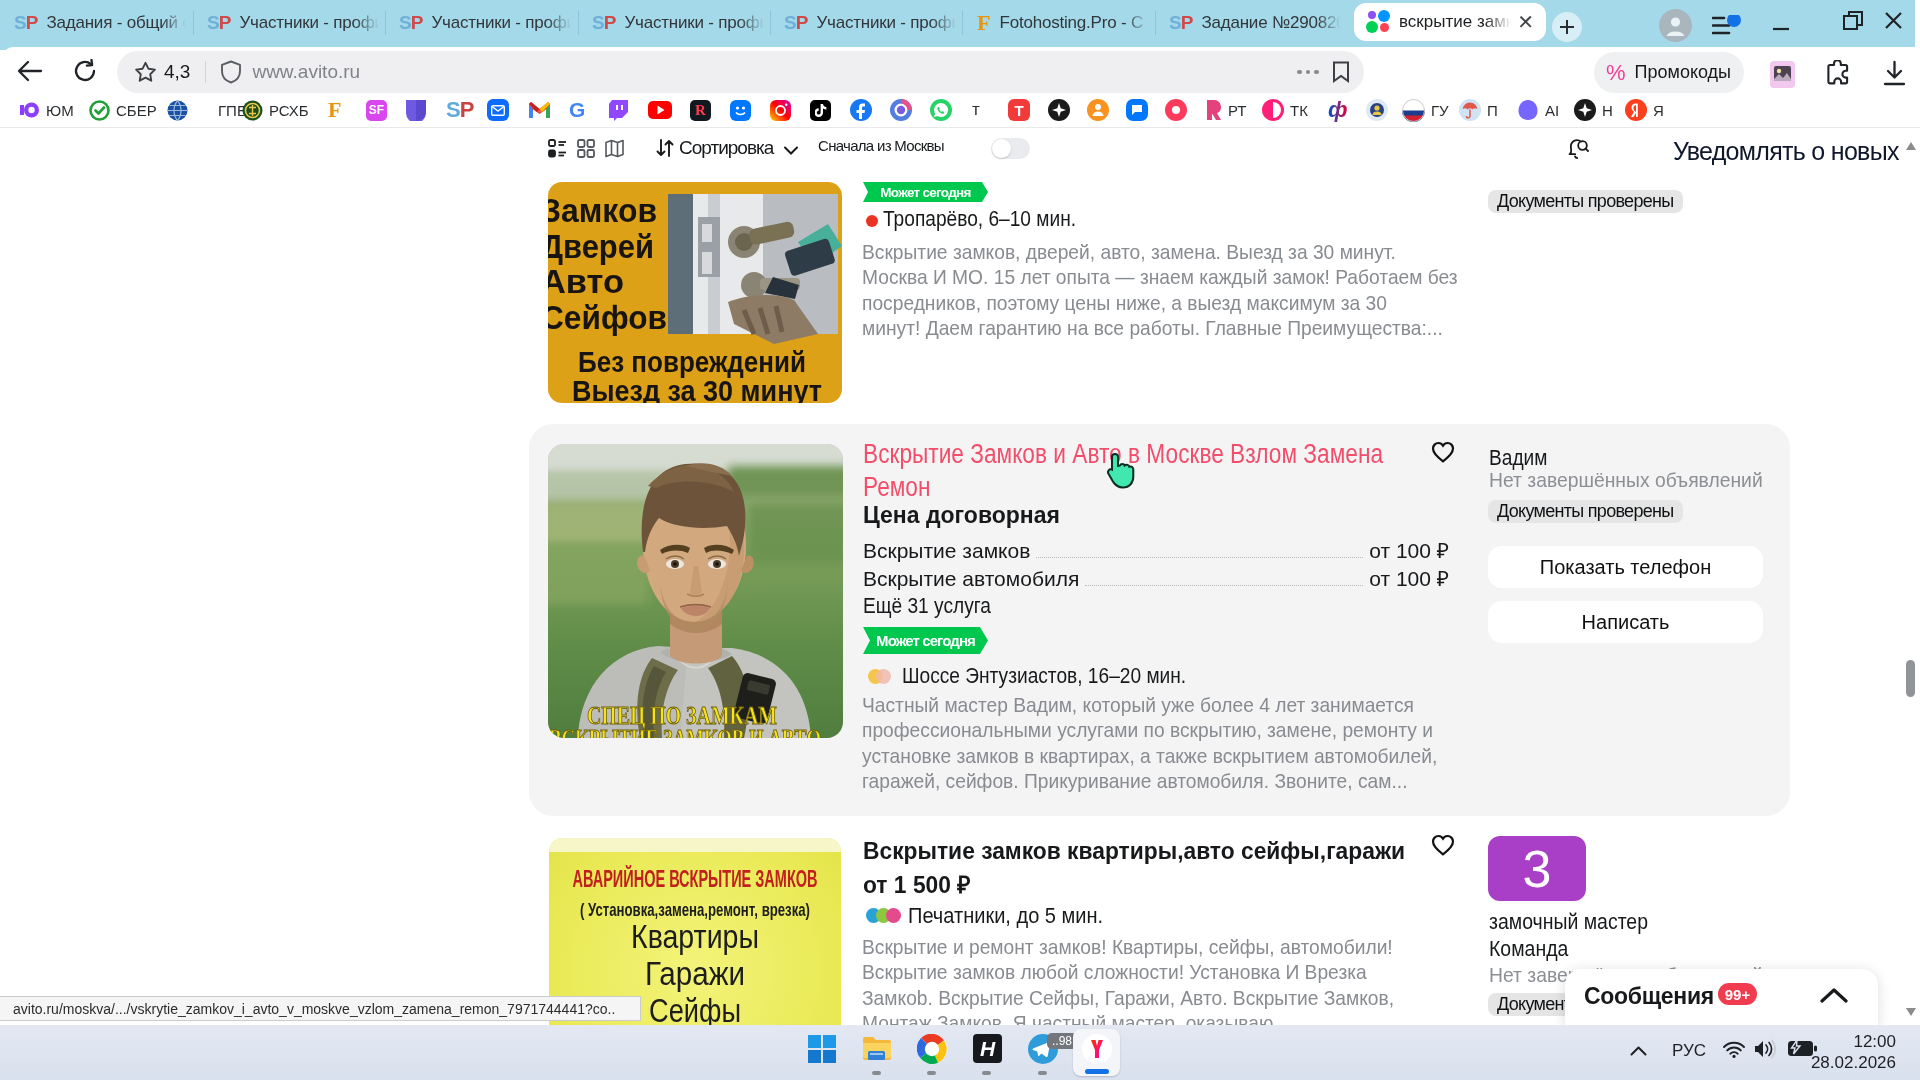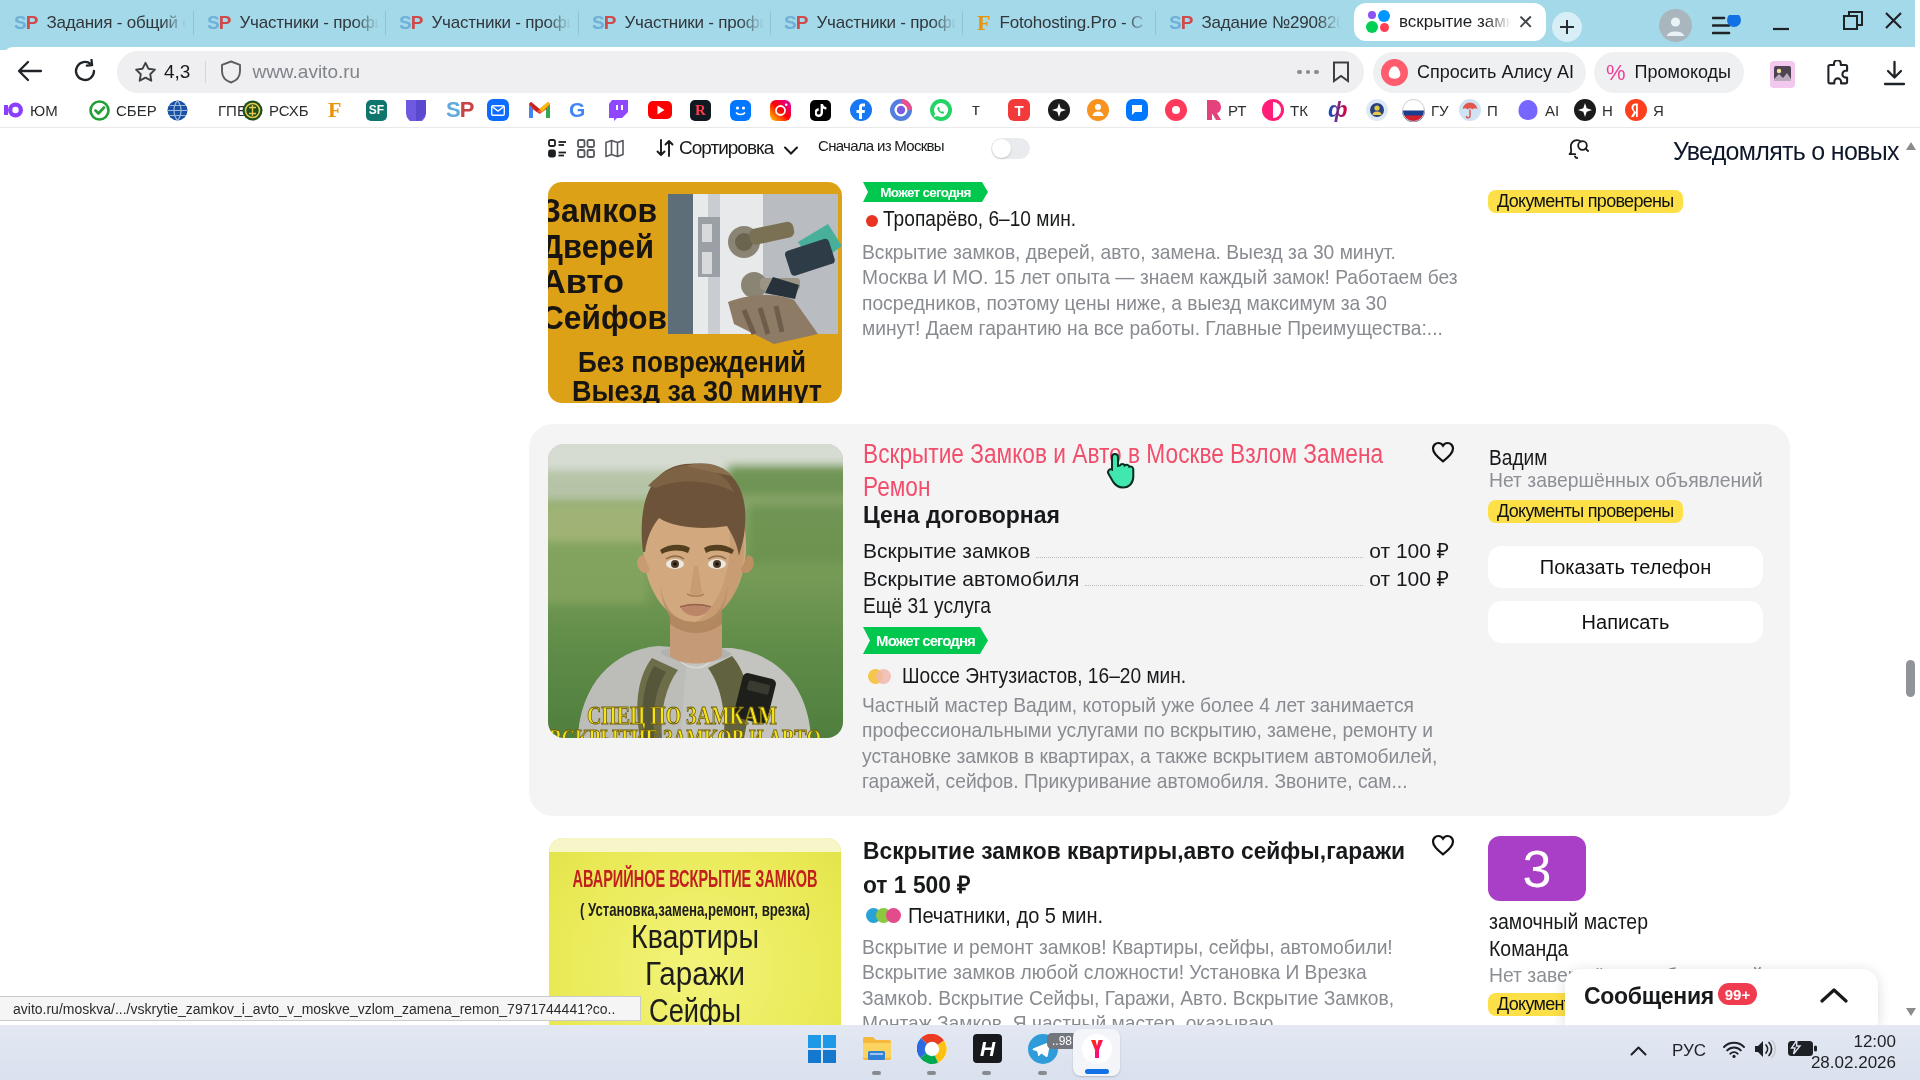--- a/index.html
+++ b/index.html
@@ -43,21 +43,21 @@
 .row22{position:absolute;font-size:22px;color:#17191b;transform:scaleX(.87);transform-origin:left top;white-space:nowrap;}
 .desc{position:absolute;font-size:21px;line-height:25.4px;color:#888b90;transform:scaleX(.915);transform-origin:left top;white-space:nowrap;}
 .t-pink{position:absolute;font-size:27px;line-height:33px;color:#f14e6b;transform:scaleX(.84);transform-origin:left top;white-space:nowrap;}
 
 
 #card2{position:absolute;left:529px;top:295px;width:1261px;height:392px;background:#f4f4f5;border-radius:24px;}
 
 
 .wbtn{position:absolute;left:959px;width:275px;height:42px;background:#fff;border-radius:14px;display:flex;align-items:center;justify-content:center;font-size:20px;color:#111;}
 
-.badge-blue{background:#fde047;border-radius:8px;font-size:18px;letter-spacing:-.7px;color:#0f1214;display:inline-flex;align-items:center;padding:0 9px;height:23px;}
+.badge-blue{background:#e5e5e5;border-radius:8px;font-size:18px;letter-spacing:-.7px;color:#0f1214;display:inline-flex;align-items:center;padding:0 9px;height:23px;}
 .badge-green{position:absolute;background:#00c84e;color:#fff;display:flex;align-items:center;justify-content:center;}
 
 
 #taskbar{position:absolute;left:0;top:1025px;width:1920px;height:55px;background:linear-gradient(180deg,#e3e8f2,#d9e1ee);}
 
 
 #tooltip{position:absolute;left:0;top:996px;width:641px;height:25px;background:#f5f5f5;border:1px solid #cbcbcb;border-left:none;font-size:14px;color:#2c2c2c;display:flex;align-items:center;padding-left:13px;white-space:nowrap;overflow:hidden;}
 
 
 #msgs{position:absolute;left:1565px;top:969px;width:313px;height:57px;background:#fff;border-radius:16px 16px 0 0;box-shadow:0 2px 14px rgba(0,0,0,.14);}
@@ -158,47 +158,40 @@
       <span style="margin-left:10px;font-size:19px;color:#80848a;">www.avito.ru</span>
       <span style="position:absolute;left:1180px;display:flex;gap:4px;">
         <i style="width:4.5px;height:4.5px;border-radius:50%;background:#88898d;"></i>
           <i style="width:4.5px;height:4.5px;border-radius:50%;background:#88898d;"></i>
           <i style="width:4.5px;height:4.5px;border-radius:50%;background:#88898d;"></i>
       </span>
       <svg style="position:absolute;left:1215px;top:10px;" width="18" height="22" viewBox="0 0 18 22">
           <path d="M2 1.5h14V20l-7-5-7 5z" fill="none" stroke="#3c4044" stroke-width="2"></path>
         </svg>
     </div>
-    <div id="alicebtn" style="left:1370px;width:213px;">
-      <svg style="margin-left:8px;" width="27" height="27" viewBox="0 0 27 27">
-          <circle cx="13.5" cy="13.5" r="13.5" fill="#ff5c6e"></circle>
-          <path d="M13.5 7.2c2.6 0 4.8 2.9 5.6 6.1.8 3.2-.4 6.5-5.6 6.5s-6.4-3.3-5.6-6.5c.8-3.2 3-6.1 5.6-6.1z" fill="#fff"></path>
-        </svg>
-      <span style="margin-left:9px;">Спросить Алису AI</span>
-    </div>
     <div id="promobtn" style="left:1591px;width:150px;">
       <span style="margin-left:12px;color:#f23d97;font-size:22px;font-weight:400;">%</span>
       <span style="margin-left:9px;">Промокоды</span>
     </div>
     <svg class="abs" style="left:1766px;top:14px;" width="27" height="27" viewBox="0 0 27 27">
         <rect x="1" y="0" width="25" height="27" rx="4" fill="#f3c8ef"></rect>
         <rect x="5" y="5" width="17" height="15" rx="2" fill="#4e4352"></rect>
         <circle cx="10" cy="10" r="2.2" fill="#f3e5a0"></circle>
         <path d="M5 18l5-5 4 4 4-5 4 6v2H5z" fill="#bba9be"></path>
       </svg>
     <svg class="abs" style="left:1820px;top:13px;" width="28" height="28" viewBox="0 0 28 28">
         <path d="M10 6.5a3.4 3.4 0 0 1 6.8 0V8h4.7a1.6 1.6 0 0 1 1.6 1.6v4.2h-1.3a3.4 3.4 0 0 0 0 6.8h1.3v4.2a1.6 1.6 0 0 1-1.6 1.6h-4.4v-1.6a3.4 3.4 0 0 0-6.8 0v1.6H6a1.6 1.6 0 0 1-1.6-1.6V9.6A1.6 1.6 0 0 1 6 8h4z" fill="none" stroke="#202428" stroke-width="2.1" stroke-linejoin="round" transform="translate(1,-3)"></path>
       </svg>
     <svg class="abs" style="left:1879px;top:13px;" width="25" height="27" viewBox="0 0 25 27">
         <path d="M12.5 2v15M6 11l6.5 6.5L19 11" fill="none" stroke="#202428" stroke-width="2.3" stroke-linecap="round" stroke-linejoin="round"></path>
         <line x1="3" y1="24" x2="22" y2="24" stroke="#202428" stroke-width="2.3" stroke-linecap="round"></line>
       </svg>
   </div>
   <div id="bookmarks">
-    <div class="bm" style="left:2px;">
+    <div class="bm" style="left:18px;">
         <svg width="22" height="22" viewBox="0 0 22 22">
           <path d="M2 6h4v10H2z" fill="#8b3ffd"></path>
           <circle cx="13.5" cy="11" r="7.5" fill="#8b3ffd"></circle>
           <circle cx="13.5" cy="11" r="3.2" fill="#fff"></circle>
         </svg>
         <span class="t">ЮМ</span>
       </div>
     <div class="bm" style="left:89px;">
         <svg width="21" height="21" viewBox="0 0 21 21">
           <circle cx="10.5" cy="10.5" r="9" fill="none" stroke="#21a038" stroke-width="2.6"></circle>
@@ -218,21 +211,21 @@
           <circle cx="10.5" cy="10.5" r="10" fill="#1d4f1d"></circle>
           <circle cx="10.5" cy="10.5" r="7" fill="none" stroke="#e8c84a" stroke-width="1.6"></circle>
           <path d="M10.5 5v11M7 7.5h7M7 13.5h7" stroke="#e8c84a" stroke-width="1.4"></path>
         </svg>
         <span class="t">РСХБ</span>
       </div>
     <div class="bm" style="left:328px;">
         <span style="color:#e8940c;font-weight:700;font-size:22px;font-family:'Liberation Serif',serif;">F</span>
       </div>
     <div class="bm" style="left:366px;">
-        <span class="fi" style="width:21px;height:21px;background:#0f766e;font-size:12px;">SF</span>
+        <span class="fi" style="width:21px;height:21px;background:#d946ef;font-size:12px;">SF</span>
       </div>
     <div class="bm" style="left:406px;">
         <svg width="20" height="21" viewBox="0 0 20 21">
           <path d="M0 0h20v13a10 10 0 0 1-20 0z" fill="#6e5ae0"></path>
           <path d="M10 0h10v13a10 10 0 0 1-10 8z" fill="#4a3bbf" opacity=".55"></path>
         </svg>
       </div>
     <div class="bm sp-ic" style="left:446px;font-size:22px;">
         <span style="color:#62aadc;">S</span>
         <span style="color:#c94343;">P</span>

